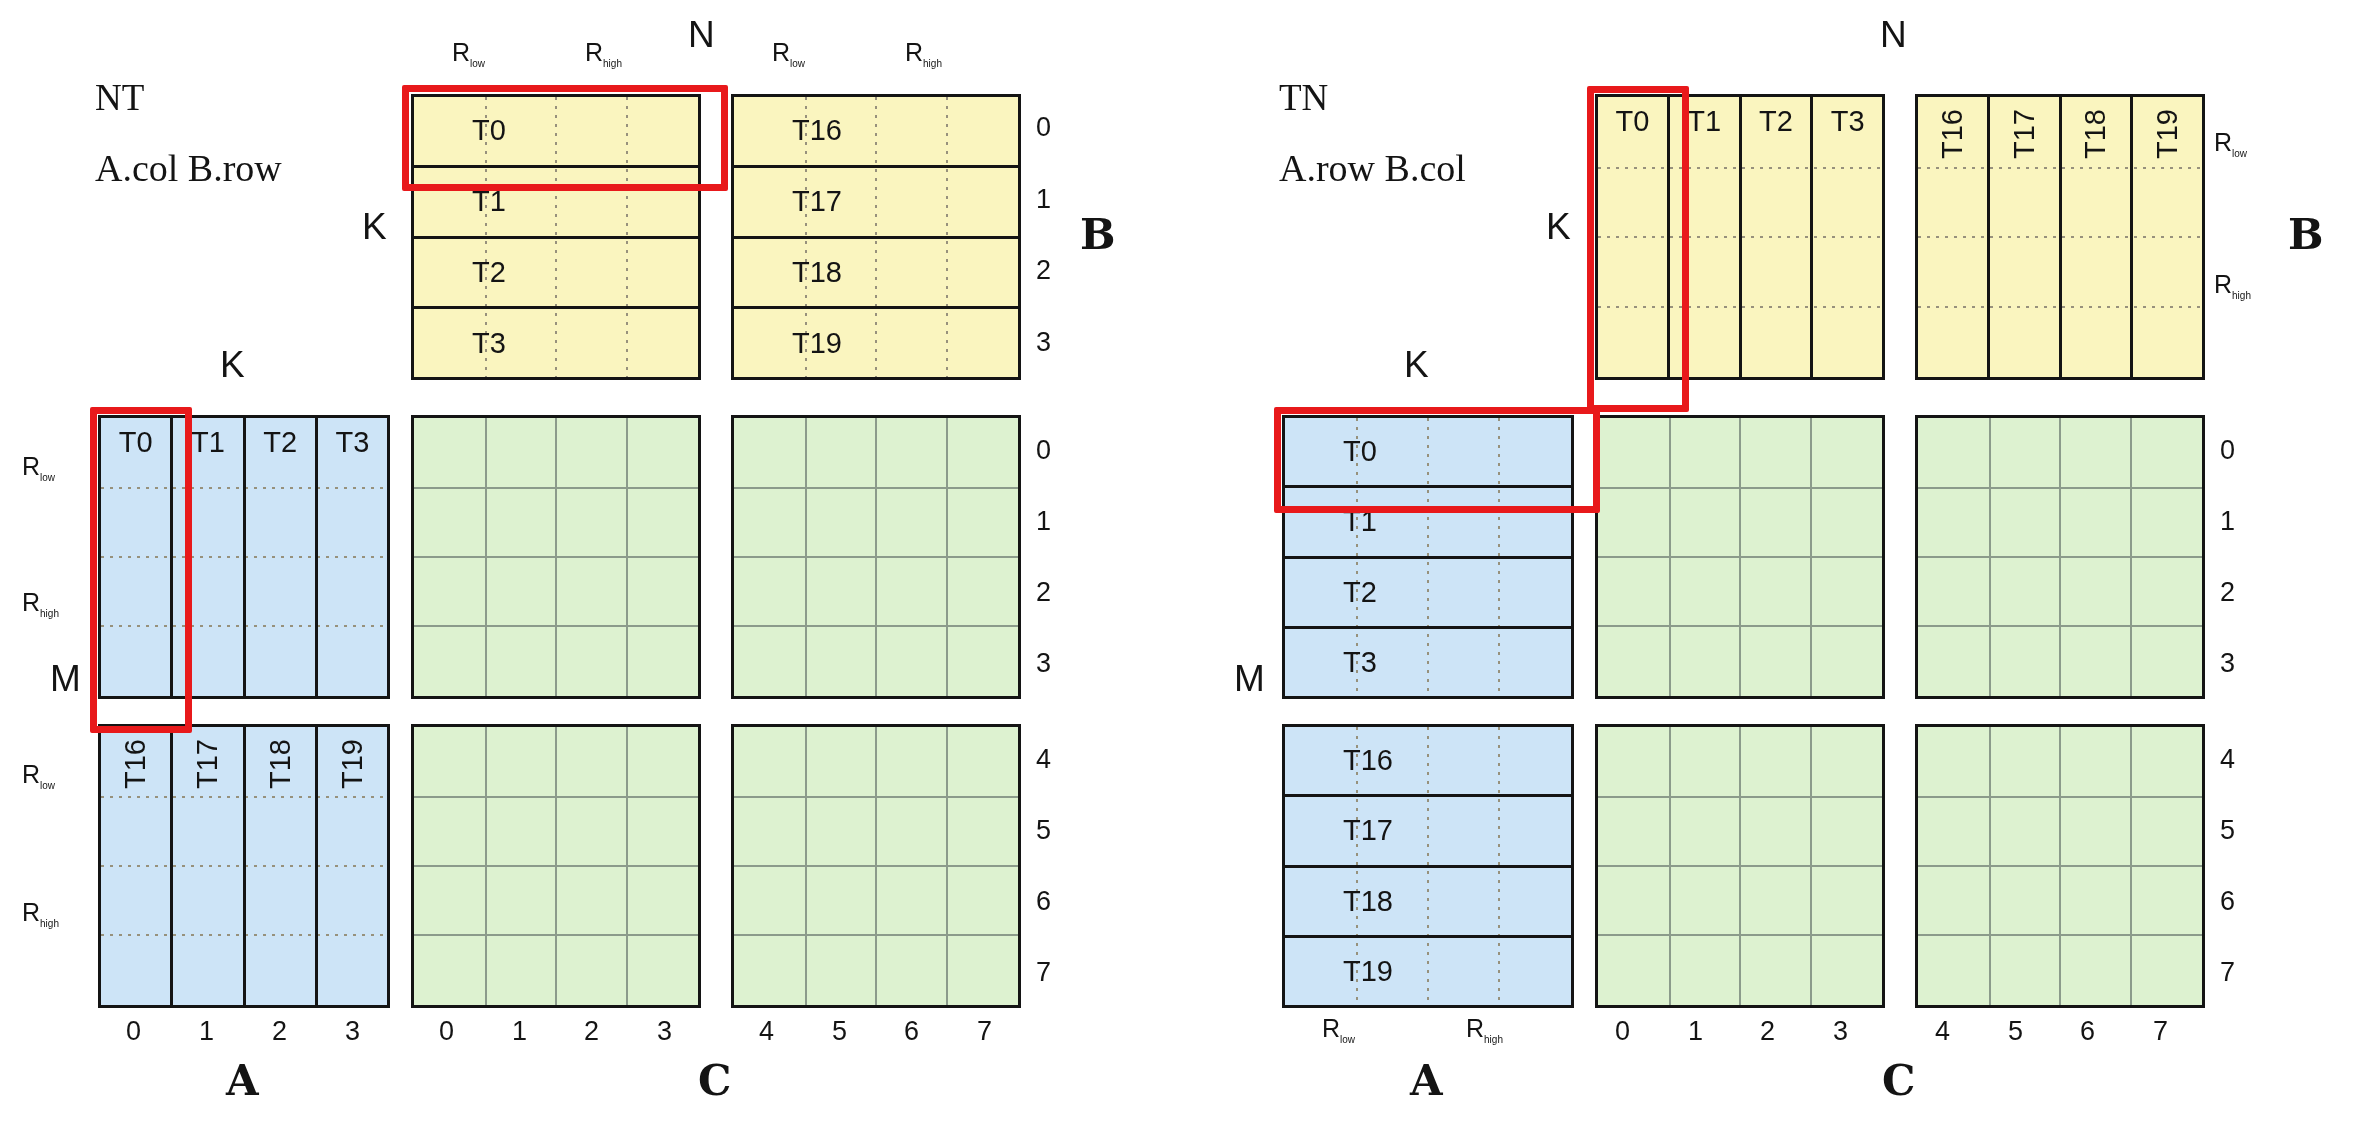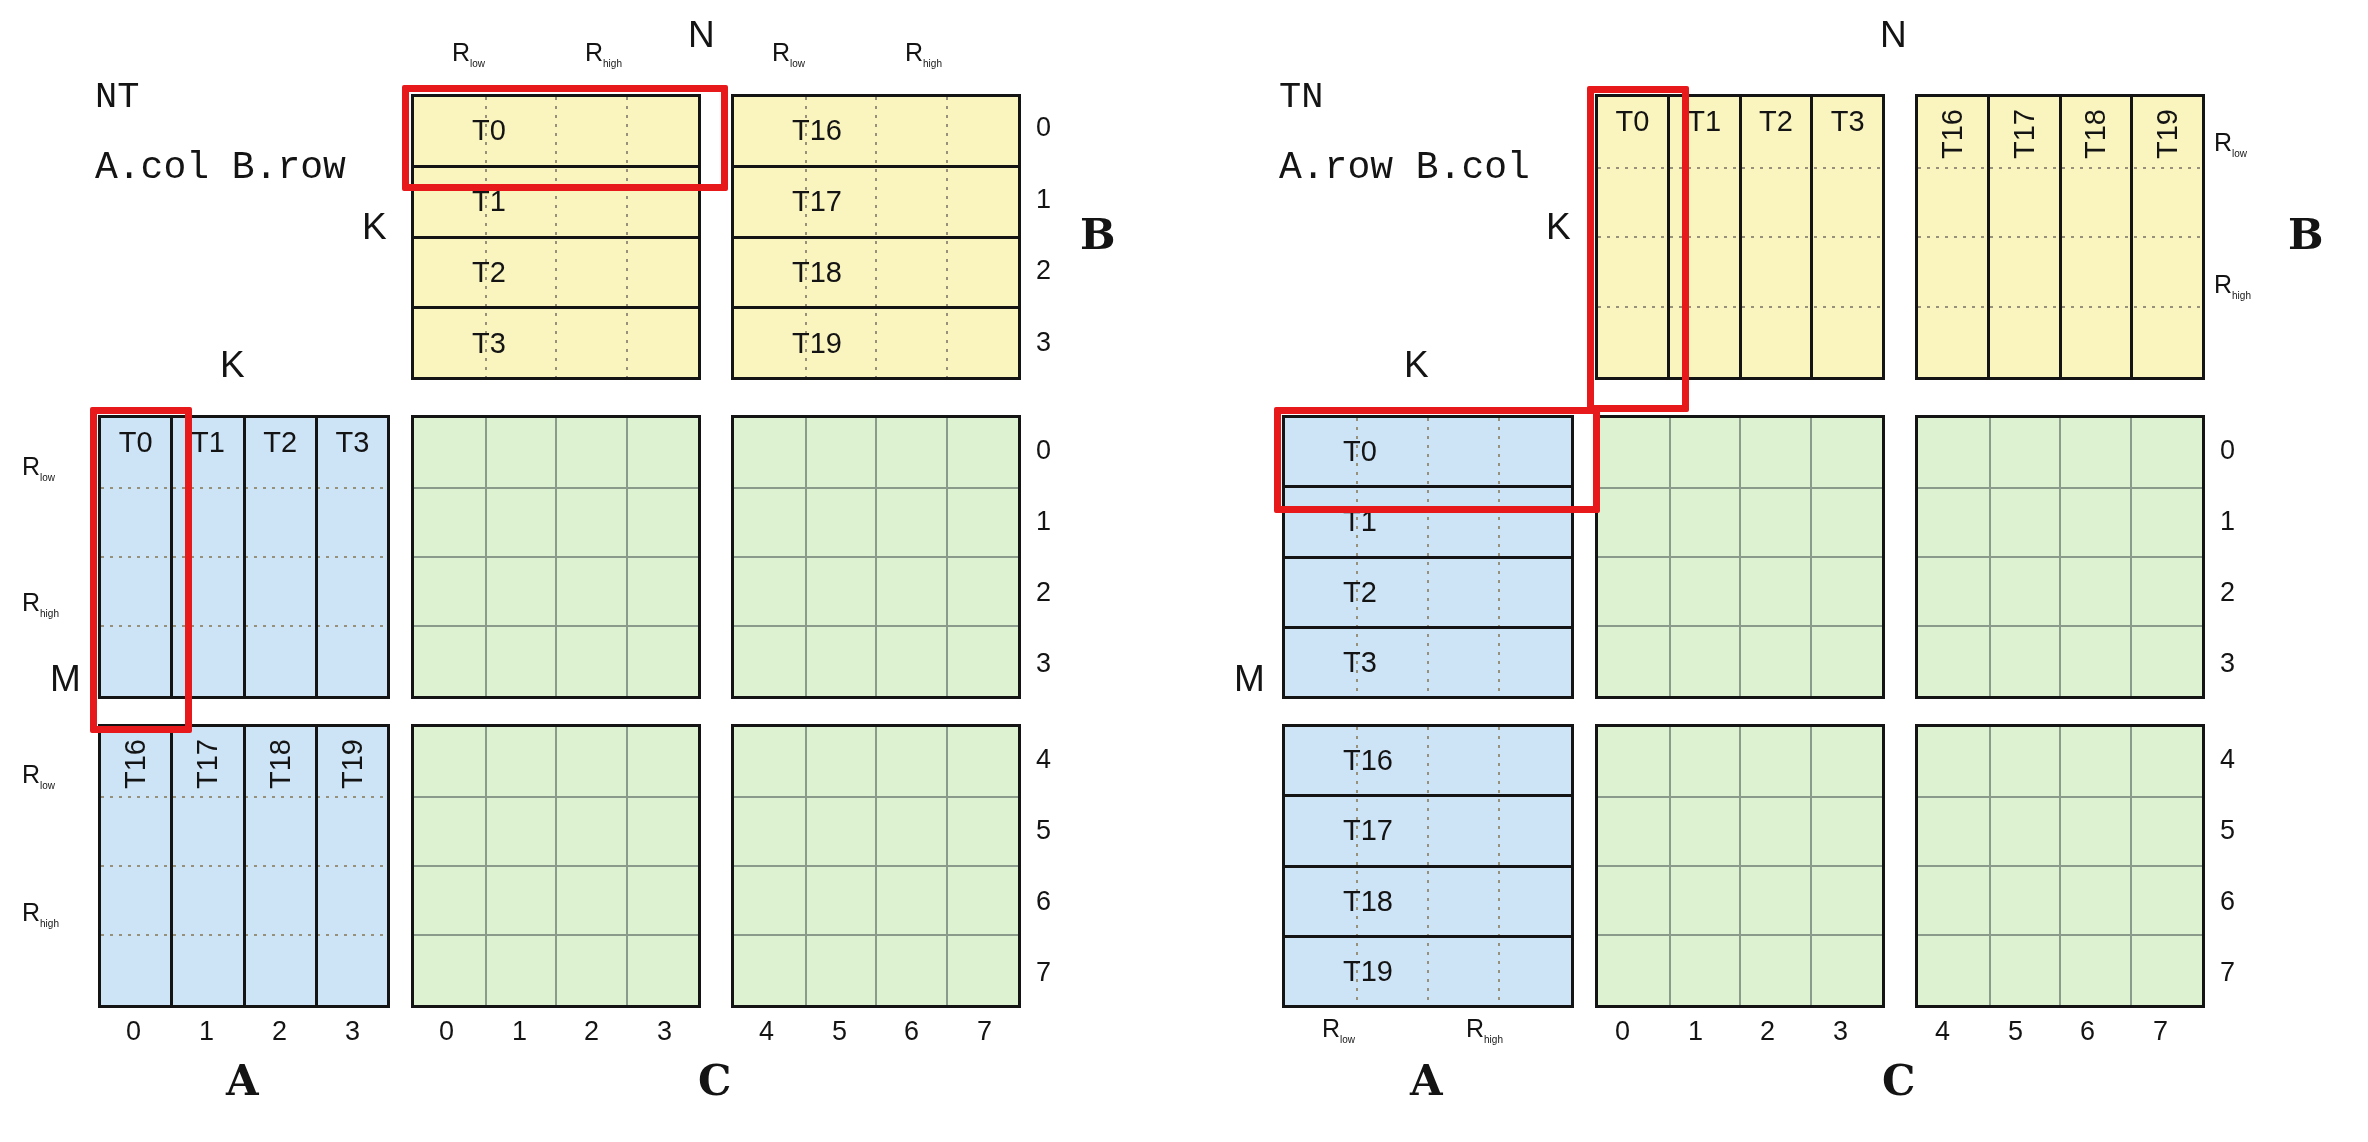--- a/index.html
+++ b/index.html
@@ -41,21 +41,21 @@
   .grid{background-image:
       linear-gradient(#8b9b8b,#8b9b8b),linear-gradient(#8b9b8b,#8b9b8b),linear-gradient(#8b9b8b,#8b9b8b),
       linear-gradient(#8b9b8b,#8b9b8b),linear-gradient(#8b9b8b,#8b9b8b),linear-gradient(#8b9b8b,#8b9b8b);
       background-repeat:no-repeat;
       background-size:2px 100%,2px 100%,2px 100%,100% 2px,100% 2px,100% 2px;
       background-position:25% 0,50% 0,75% 0,0 25%,0 50%,0 75%}
 
   .hl{position:absolute;border:7px solid #E8191B;z-index:6;border-radius:2px;pointer-events:none}
 
   .lbl{position:absolute;white-space:nowrap}
-  .mono{font-family:Liberation Mono, monospace}
+  .mono{font-family:Liberation Serif, serif}
   .title{font-size:37px}
   .sub{font-size:38px}
   .axis{font-size:37px}
   .abc{font-size:42px;font-weight:700;font-family:"DejaVu Serif",serif}
   .num{font-size:27px}
   .rlab{font-size:25px}
   .rlab sub{font-size:10px}
 </style>
 </head>
 <body>

